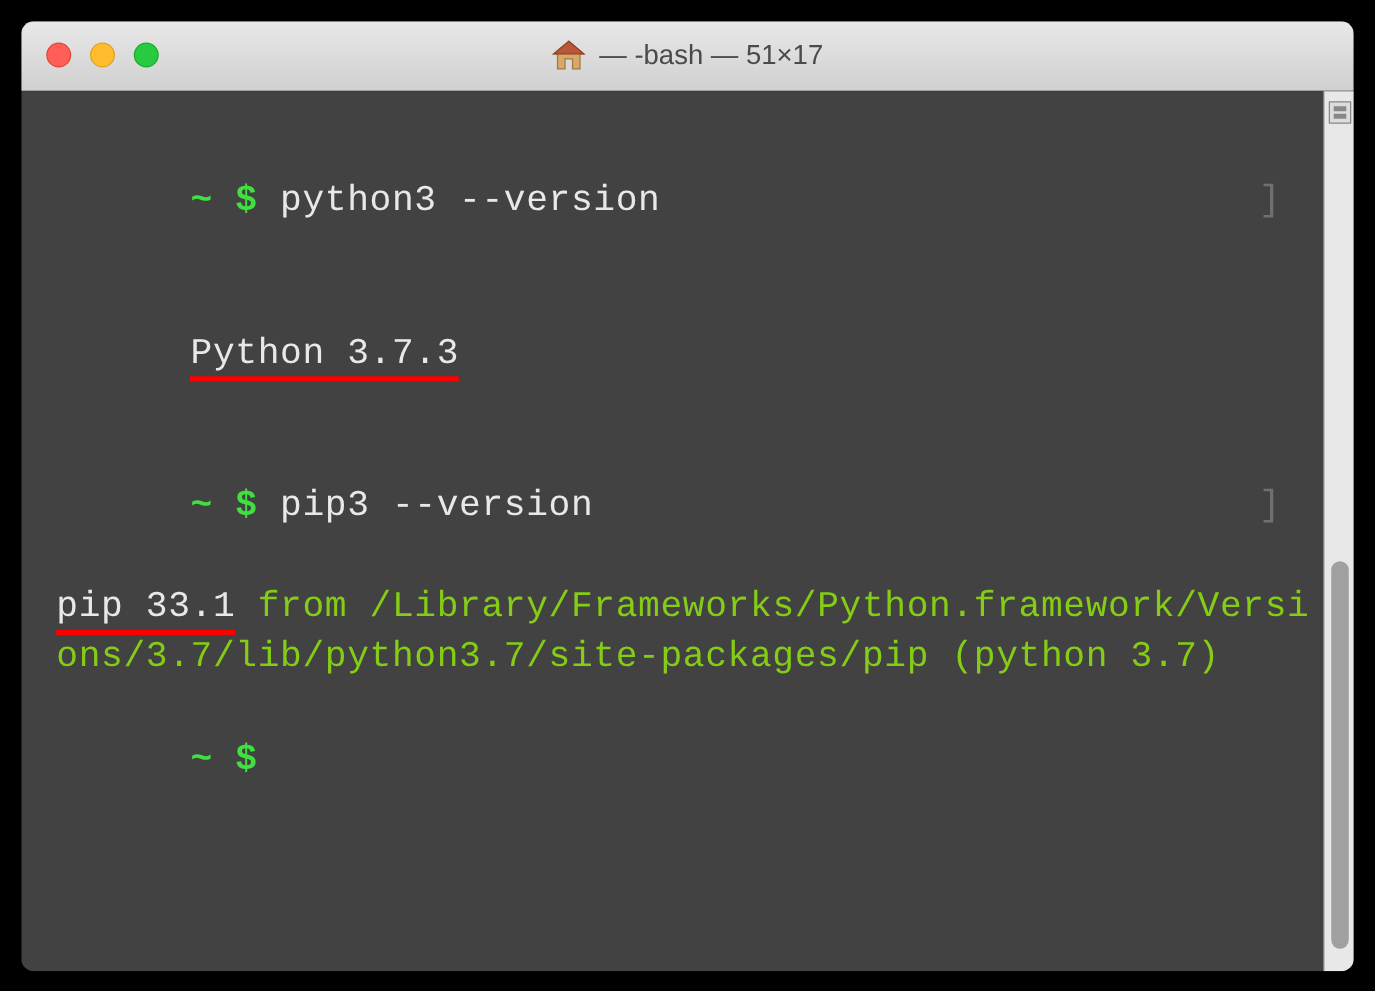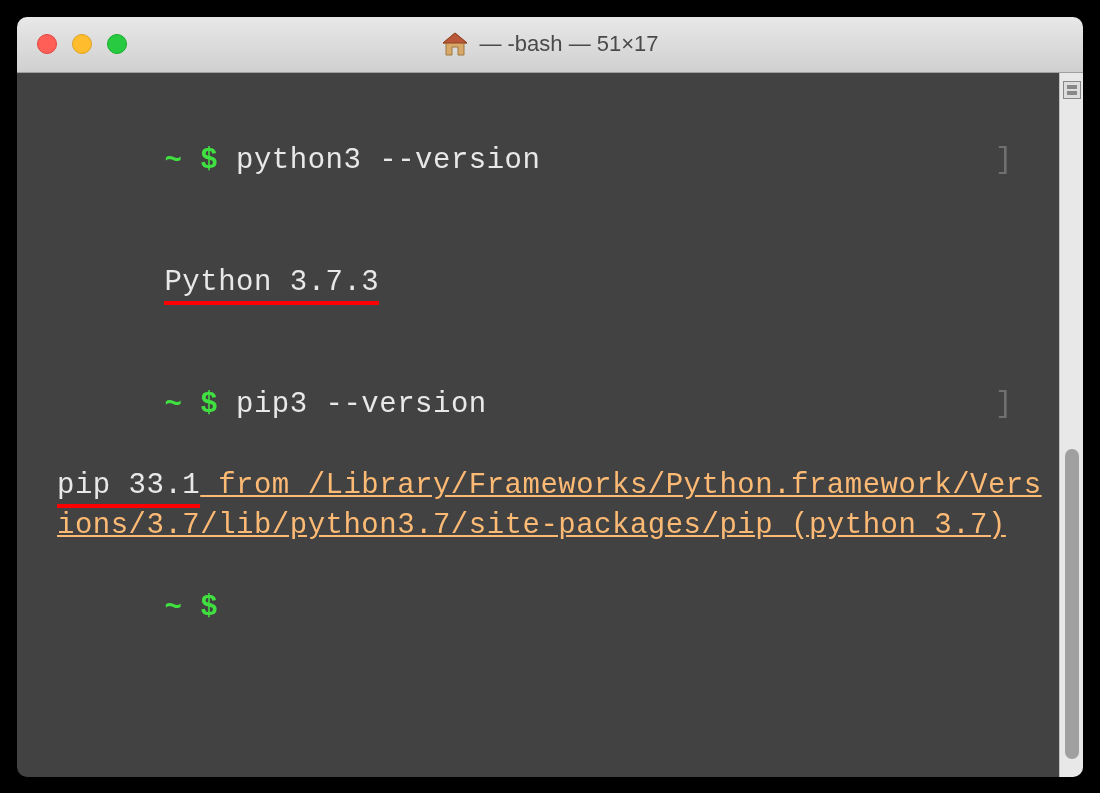--- a/index.html
+++ b/index.html
@@ -69,39 +69,39 @@
     .home-icon {
       width: 28px;
       height: 26px;
       position: relative;
       display: inline-block;
     }
     
     .terminal-body {
       flex: 1;
       background: #424242;
-      padding: 28px 40px;
+      padding: 28px 28px;
       font-family: "SF Mono", Menlo, Monaco, "Courier New", monospace;
       font-size: 29px;
       line-height: 1.4;
       color: #d0d0d0;
       position: relative;
       letter-spacing: 0.5px;
     }
     
     .terminal-line {
       white-space: pre-wrap;
       word-break: break-all;
     }
     
     .prompt-tilde { color: #40e040; font-weight: 600; }
     .prompt-dollar { color: #40e040; font-weight: 600; }
     .cmd-text { color: #e8e8e8; }
     .output-text { color: #e8e8e8; }
-    .output-dim { color: #fdba74; text-decoration: underline; }
+    .output-dim { color: #84cc16; }
     .bracket-end { color: #707070; float: right; margin-right: 30px; }
     
     .underline-red {
       position: relative;
       display: inline-block;
     }
     .underline-red::after {
       content: "";
       position: absolute;
       left: 0;

